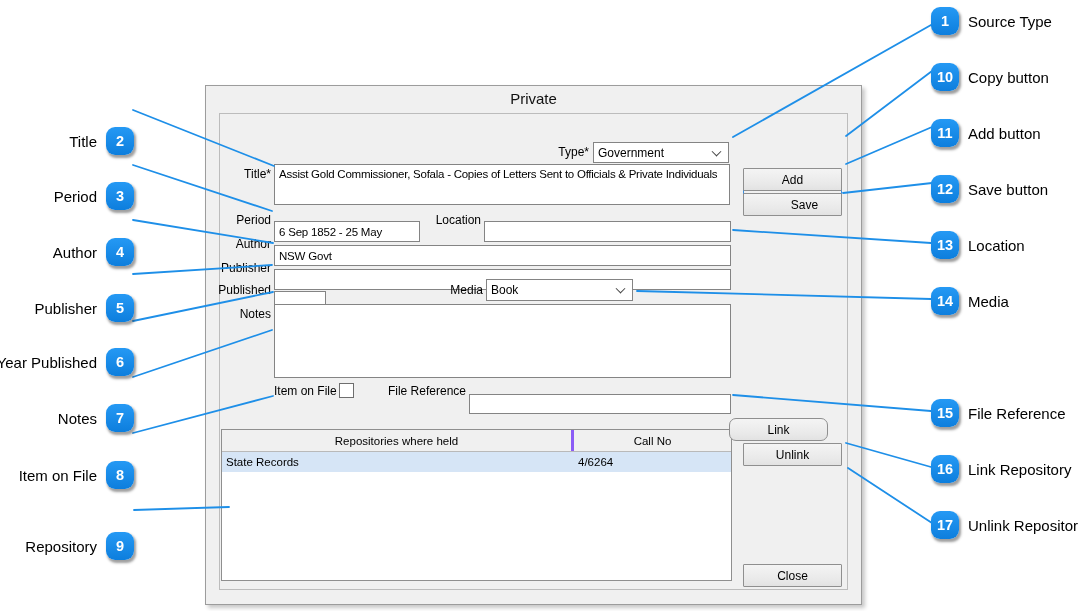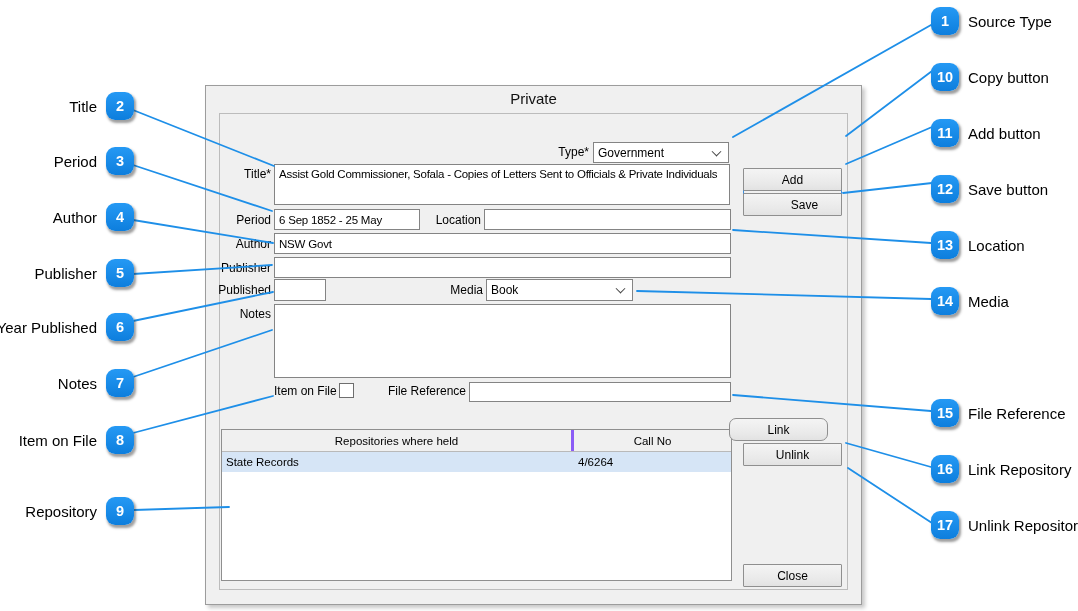--- a/index.html
+++ b/index.html
@@ -14,21 +14,21 @@
           font-size:15px;color:#111;}
   .groupbox{position:absolute;left:13px;top:27px;width:629px;height:477px;
           border:1px solid #bcbcbc;background:#f0f0f0;box-sizing:border-box;}
 
   .lbl{position:absolute;font-size:12px;color:#000;text-align:right;white-space:nowrap;}
   .lbl-left{text-align:left;}
 
   .tb{position:absolute;border:1px solid #848484;background:#fff;font-size:11.5px;
       font-family:"Liberation Sans",sans-serif;padding:0 4px;box-sizing:border-box;
       color:#000;letter-spacing:-0.2px;}
-  input.tb{height:21px;}
+  input.tb{height:21px;margin-top:12px;}
   .multibox{position:absolute;border:1px solid #848484;background:#fff;
       font-size:11.5px;letter-spacing:-0.25px;padding:2px 4px;box-sizing:border-box;
       color:#000;line-height:14px;overflow:hidden;}
 
   .dd{position:absolute;border:1px solid #848484;background:#fff;font-size:12px;
       display:flex;align-items:center;padding:0 4px;box-sizing:border-box;cursor:default;}
   .chev{position:absolute;right:8px;top:50%;width:6px;height:6px;
       border-right:1.5px solid #444;border-bottom:1.5px solid #444;
       transform:translateY(-70%) rotate(45deg);}
 
@@ -49,21 +49,21 @@
   .th.c2{flex:1;}
   .trow{display:flex;height:20px;}
   .trow.selected{background:#d6e5f6;}
   .td{font-size:11.5px;display:flex;align-items:center;padding-left:4px;box-sizing:border-box;}
   .td.c1{width:352px;}
   .td.c2{flex:1;}
 
   
   .lines{position:absolute;left:0;top:0;z-index:2;pointer-events:none;}
   .callout{position:absolute;height:28px;display:flex;align-items:center;gap:9px;z-index:3;}
-  .callout-left{left:0;width:134px;justify-content:flex-end;}
+  .callout-left{left:0;width:134px;justify-content:flex-end;margin-top:35px;}
   .callout-right{left:931px;}
   .callout-label{font-size:15px;color:#000;white-space:nowrap;}
   .badge{width:28px;height:28px;border-radius:9px;flex:0 0 28px;
       background:linear-gradient(180deg,#2599f4 0%,#0d7edd 100%);
       color:#fff;font-size:14.5px;font-weight:bold;display:flex;align-items:center;
       justify-content:center;box-shadow:1.5px 2.5px 2.5px rgba(40,40,40,.45);}
 </style>
 </head>
 <body>
 

